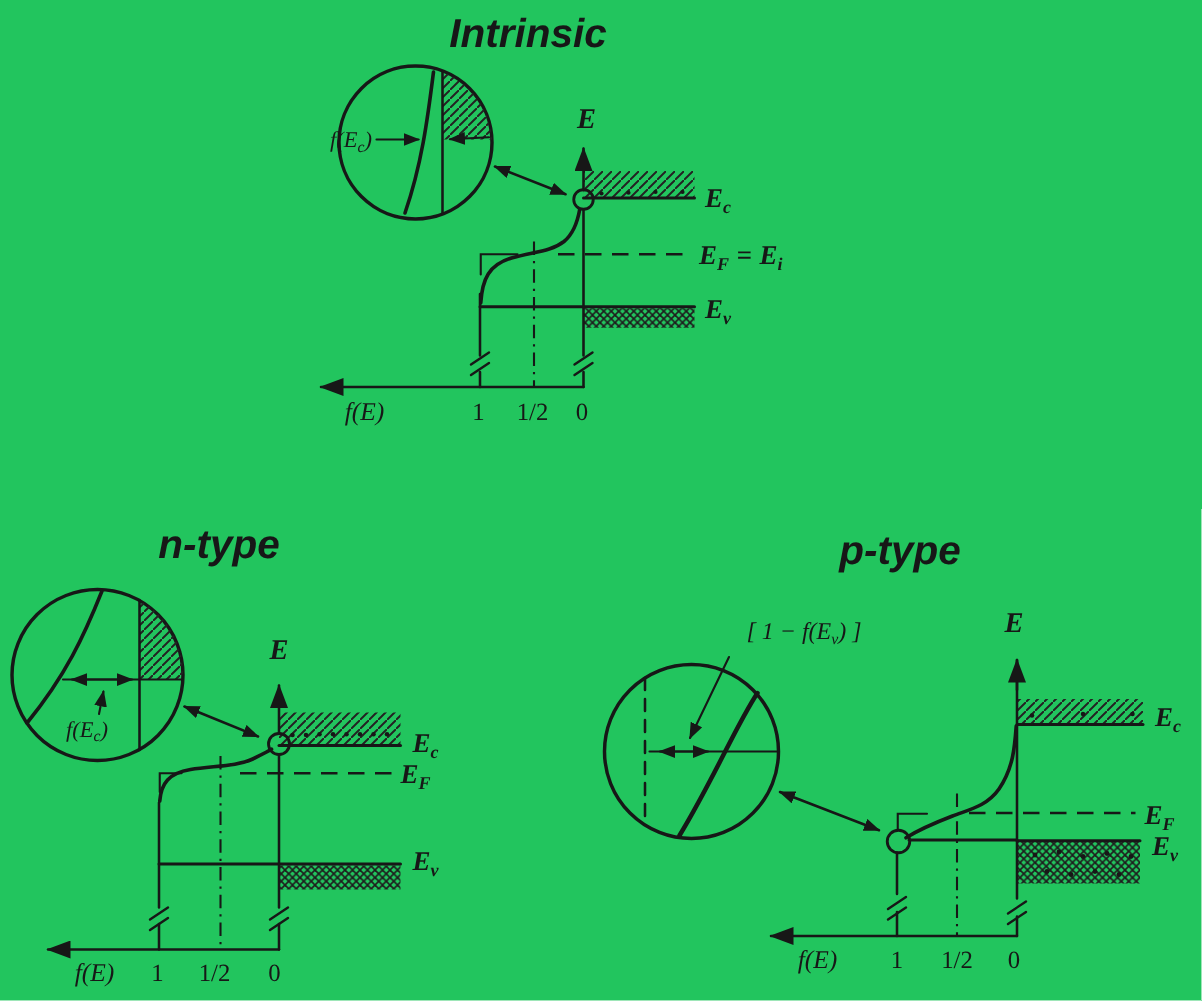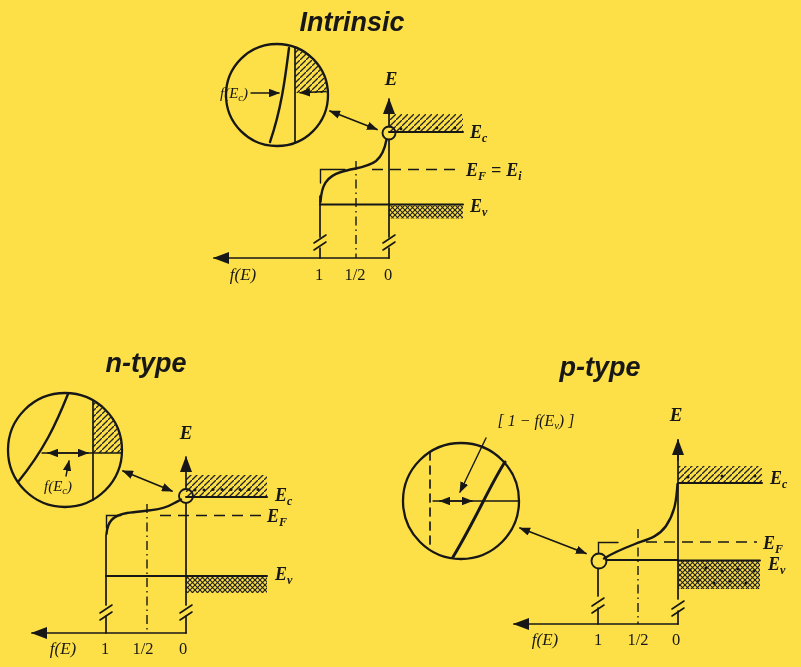--- a/index.html
+++ b/index.html
@@ -1,16 +1,16 @@
 <!DOCTYPE html>
 <html><head>
 <meta charset="utf-8">
 <style>
   html,body{margin:0;padding:0;background:#ffffff;}
-  .wrap{position:relative;width:801px;height:667px;background:#fde047;overflow:hidden;
+  .wrap{position:relative;width:801px;height:667px;background:#22c55e;overflow:hidden;
         font-family:"Liberation Serif",serif;}
   svg{display:block}
   text{fill:#171717}
   .ttl{font-family:"Liberation Sans",sans-serif;font-style:italic;font-weight:700;font-size:27px;}
   .lvl{font-family:"Liberation Serif",serif;font-style:italic;font-weight:700;font-size:18px;}
   .eax{font-family:"Liberation Serif",serif;font-style:italic;font-weight:700;font-size:19px;}
   .tick{font-family:"Liberation Serif",serif;font-size:16.5px;}
   .fax{font-family:"Liberation Serif",serif;font-style:italic;font-size:17px;}
   .mag{font-family:"Liberation Serif",serif;font-style:italic;font-size:15px;}
   .brk{font-family:"Liberation Serif",serif;font-style:italic;font-size:16px;}

